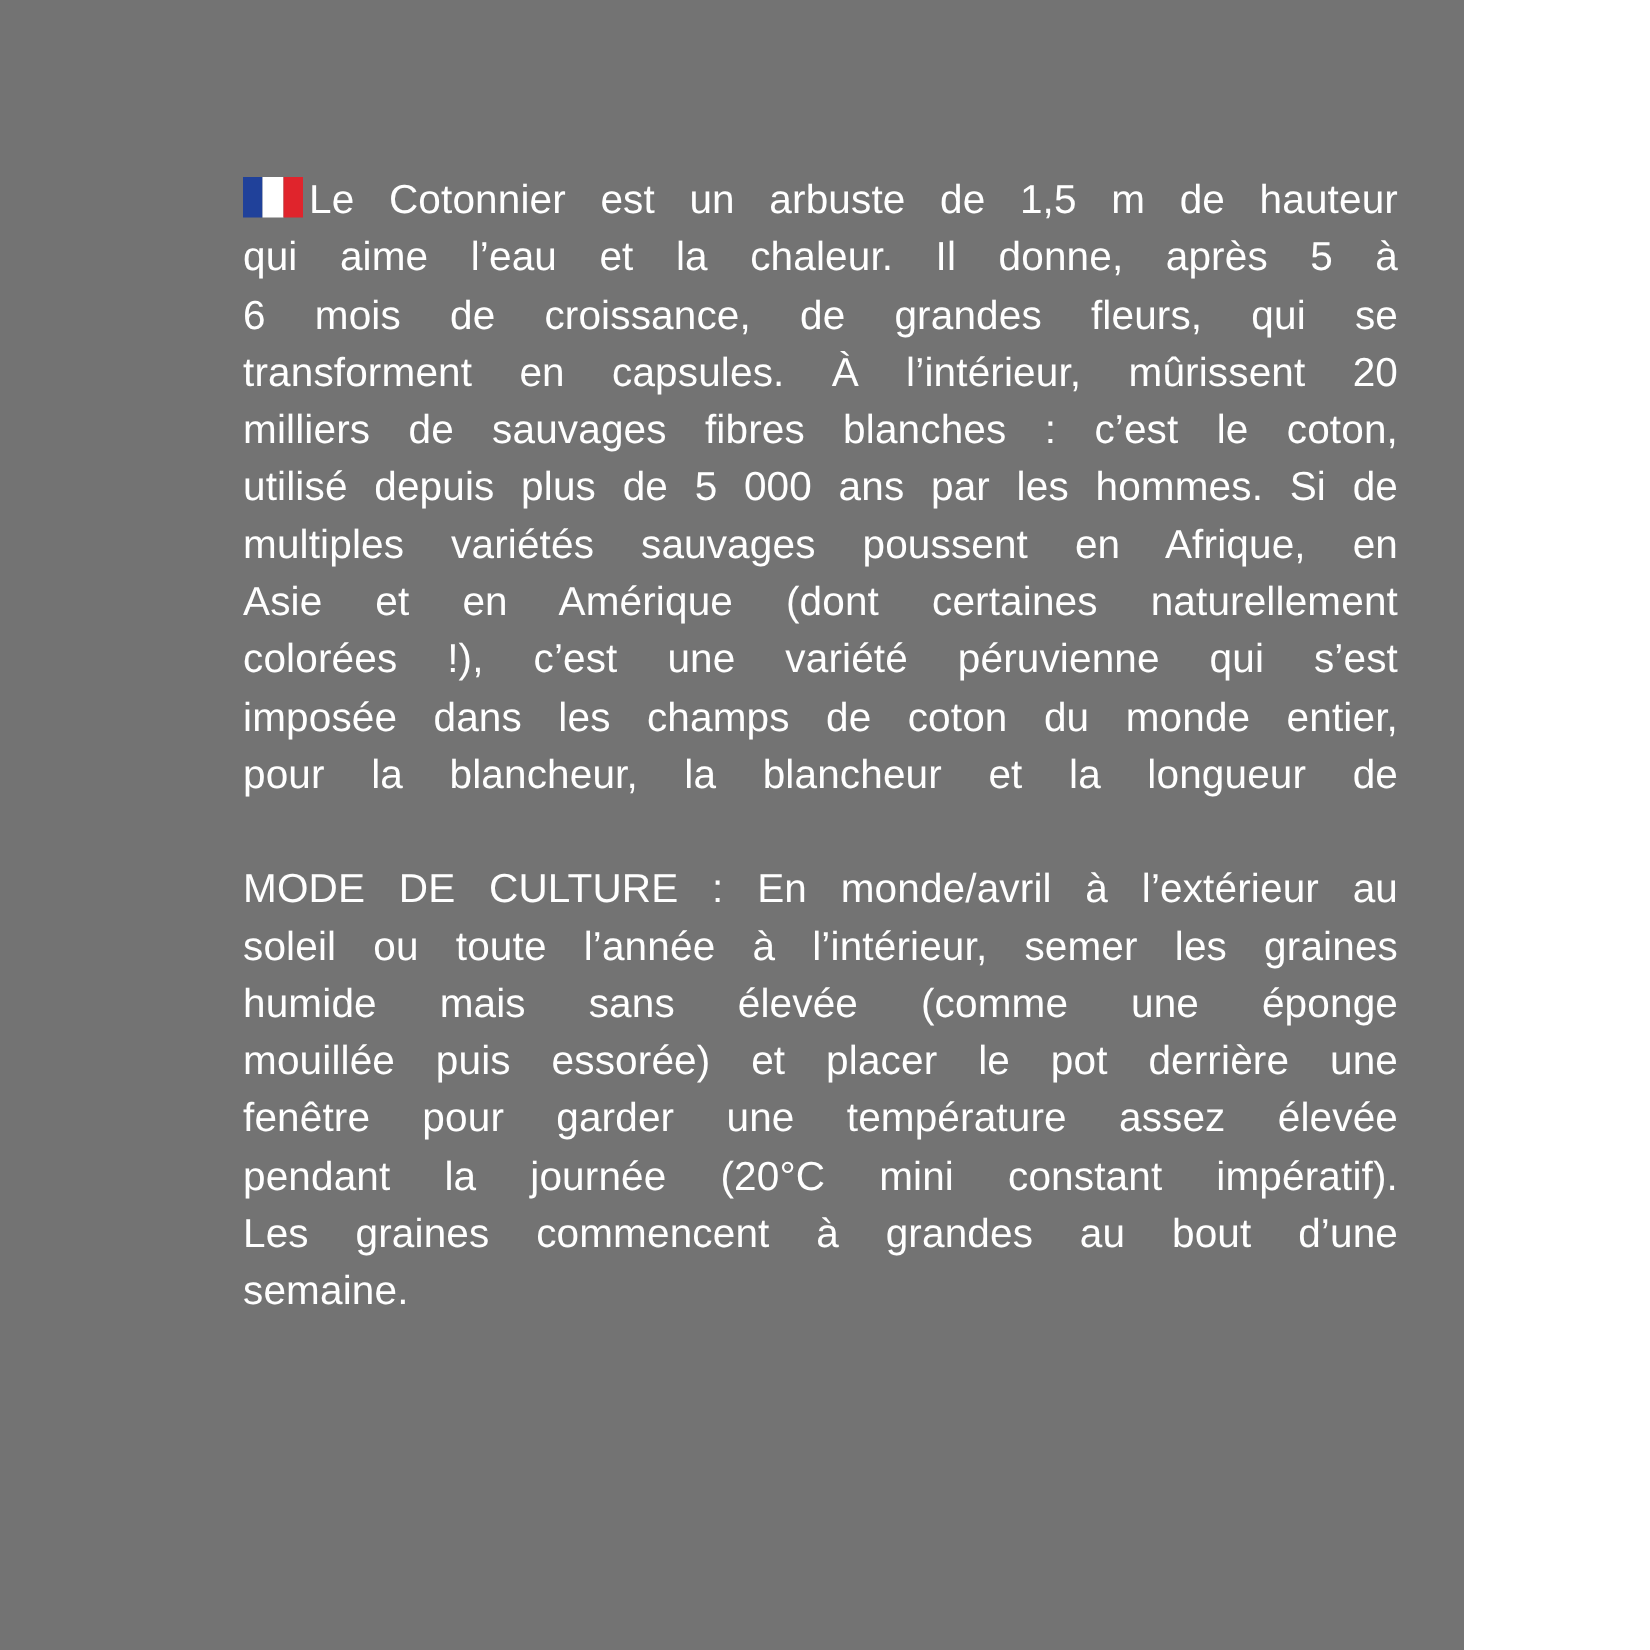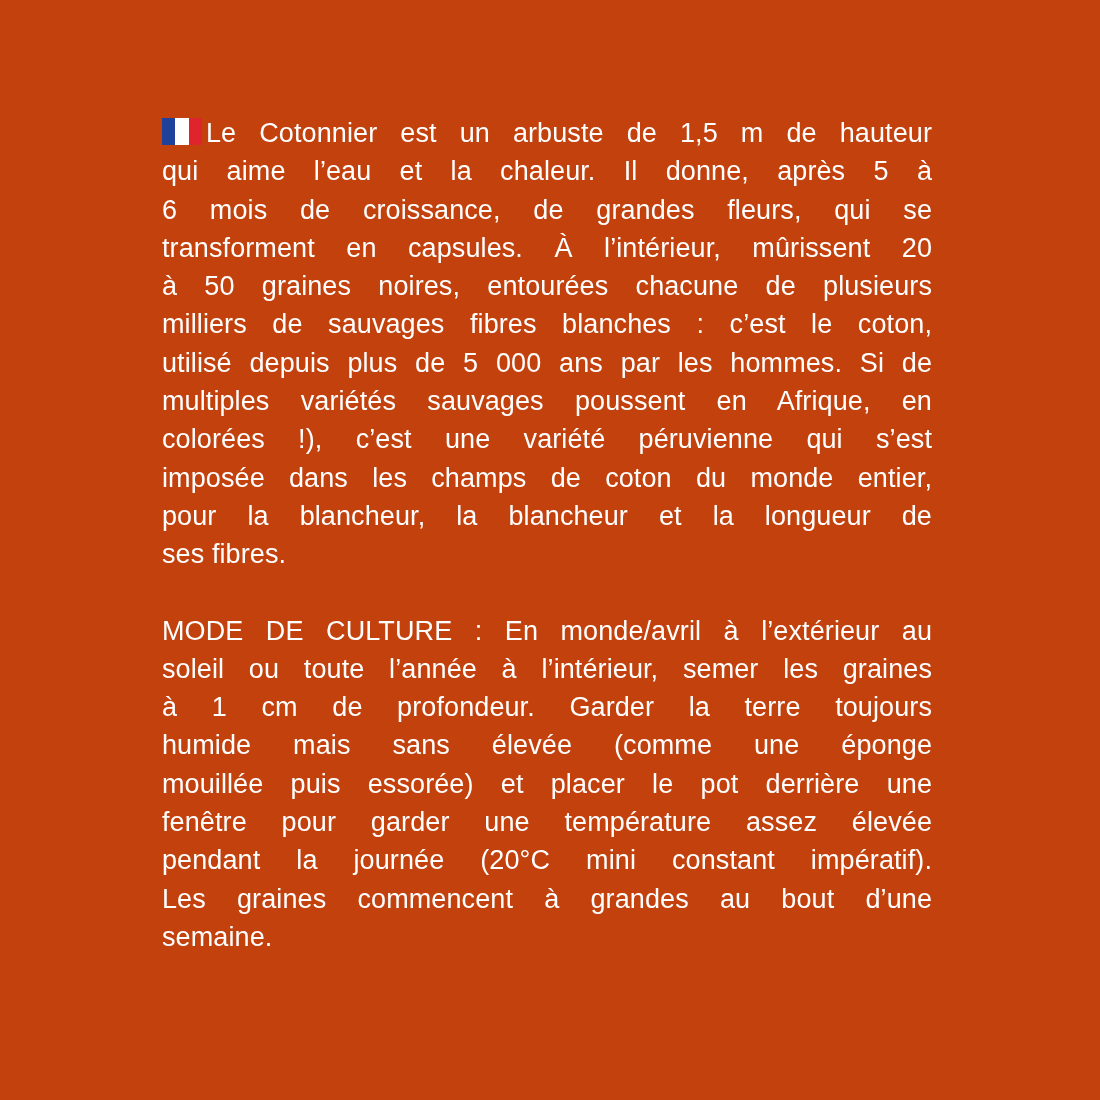--- a/index.html
+++ b/index.html
@@ -7,23 +7,23 @@
     padding: 0;
   }
   body {
     width: 1100px;
     height: 1100px;
     font-family: "Liberation Sans", sans-serif;
   }
   .page {
     position: absolute;
     left: 0; top: 0;
-    width: 1100px;
+    width: 976px;
     height: 1100px;
-    background: #c2410c;
+    background: #737373;
     overflow: hidden;
   }
   .textblock {
     position: absolute;
     left: 162px;
     top: 114px;
     width: 770px;
     color: #FFFFFF;
     font-size: 27px;
     line-height: 38.3px;
@@ -61,34 +61,32 @@
       <div class="line">
         <span class="flag">
             <span class="stripe blue"></span>
             <span class="stripe white"></span>
             <span class="stripe red"></span>
           </span><span>Le Cotonnier est un arbuste de 1,5 m de hauteur</span>
       </div>
       <div class="line">qui aime l’eau et la chaleur. Il donne, après 5 à</div>
       <div class="line">6 mois de croissance, de grandes fleurs, qui se</div>
       <div class="line">transforment en capsules. À l’intérieur, mûrissent 20</div>
-      <div class="line">à 50 graines noires, entourées chacune de plusieurs</div>
       <div class="line">milliers de sauvages fibres blanches : c’est le coton,</div>
       <div class="line">utilisé depuis plus de 5 000 ans par les hommes. Si de</div>
       <div class="line">multiples variétés sauvages poussent en Afrique, en</div>
+      <div class="line">Asie et en Amérique (dont certaines naturellement</div>
       <div class="line">colorées !), c’est une variété péruvienne qui s’est</div>
       <div class="line">imposée dans les champs de coton du monde entier,</div>
       <div class="line">pour la blancheur, la blancheur et la longueur de</div>
-      <div class="line last">ses fibres.</div>
     </div>
 
     <div class="para">
       <div class="line">MODE DE CULTURE : En monde/avril à l’extérieur au</div>
       <div class="line">soleil ou toute l’année à l’intérieur, semer les graines</div>
-      <div class="line">à 1 cm de profondeur. Garder la terre toujours</div>
       <div class="line">humide mais sans élevée (comme une éponge</div>
       <div class="line">mouillée puis essorée) et placer le pot derrière une</div>
       <div class="line">fenêtre pour garder une température assez élevée</div>
       <div class="line">pendant la journée (20°C mini constant impératif).</div>
       <div class="line">Les graines commencent à grandes au bout d’une</div>
       <div class="line last">semaine.</div>
     </div>
 
   </div>
 </div>

